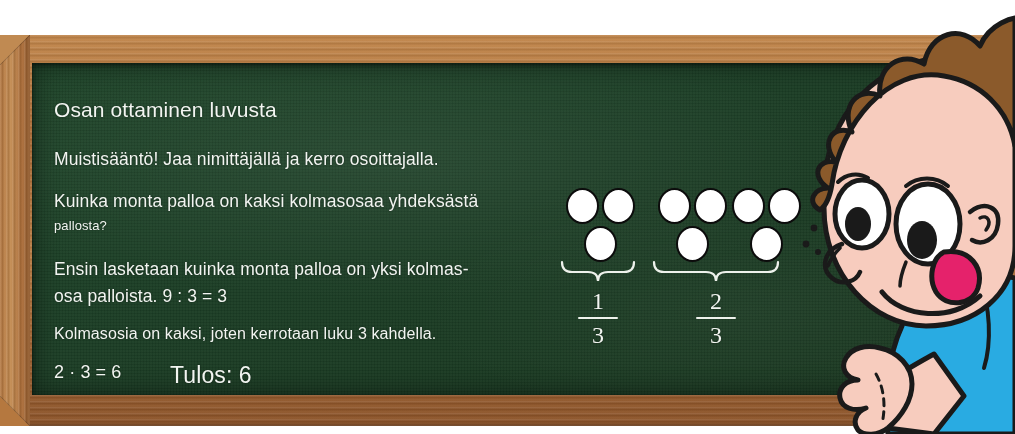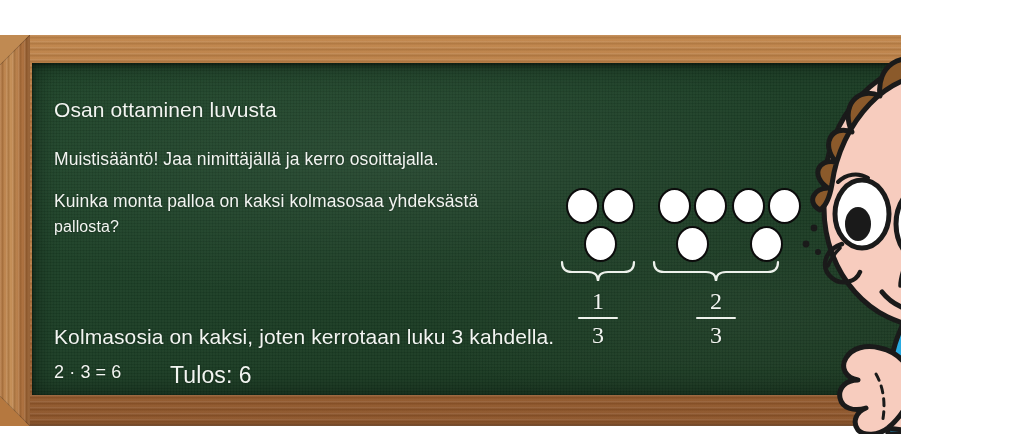--- a/index.html
+++ b/index.html
@@ -1,17 +1,17 @@
 <!DOCTYPE html>
 <html><head>
 <meta charset="utf-8">
 <style>
   html,body{margin:0;padding:0;background:#ffffff;}
   body{width:1015px;height:434px;overflow:hidden;font-family:"Liberation Sans",sans-serif;}
-  #stage{position:relative;width:901px;height:434px;background:#ffffff;overflow:hidden;}
+  #stage{position:relative;width:1015px;height:434px;background:#ffffff;overflow:hidden;}
 
   
   #board-frame{
     position:absolute;left:0;top:35px;width:1015px;height:391px;
     background:
       repeating-linear-gradient(180deg,
         rgba(255,255,255,.10) 0px, rgba(255,255,255,.10) 1px,
         rgba(0,0,0,.07) 2px, rgba(0,0,0,.07) 3px,
         rgba(255,255,255,.04) 4px, rgba(255,255,255,.04) 6px),
       linear-gradient(180deg,#c0854a 0%,#a96a36 28%,#b77c44 55%,#9c6030 80%,#8a5228 100%);
@@ -54,24 +54,24 @@
       linear-gradient(160deg,#1e4429 0%,#1b3d25 45%,#18361f 100%);
     box-shadow:inset 0 0 26px rgba(0,0,0,.45), inset 0 2px 5px rgba(0,0,0,.55);
   }
 
   
   .bd-text{position:absolute;color:#f2f5f1;font-family:"Liberation Sans",sans-serif;
     text-shadow:0 0 2px rgba(0,0,0,.45);white-space:pre;letter-spacing:.1px;}
   #lesson-title{left:54px;top:98px;font-size:21px;font-weight:400;}
   #rule-line{left:54px;top:149px;font-size:17.5px;}
   #q-line1{left:54px;top:191px;font-size:17.5px;}
-  #q-line2{left:54px;top:218px;font-size:16px;}
+  #q-line2{left:54px;top:218px;font-size:13px;}
   #s1-line1{left:54px;top:259px;font-size:17.5px;}
   #s1-line2{left:54px;top:286px;font-size:17.5px;}
-  #s2-line{left:54px;top:325px;font-size:21px;}
+  #s2-line{left:54px;top:325px;font-size:16px;}
   #result-expr{left:54px;top:362px;font-size:18px;}
   #result-label{left:170px;top:362px;font-size:23px;}
 
   
   #diagram{position:absolute;left:548px;top:180px;width:270px;height:190px;}
   .ball{position:absolute;width:33px;height:36px;border-radius:50%;
     background:#ffffff;border:2px solid #0c0c0c;box-sizing:border-box;}
   .brace-svg{position:absolute;left:0;top:0;overflow:visible;}
   .frac{position:absolute;text-align:center;color:#f2f5f1;
     font-family:"Liberation Serif",serif;text-shadow:0 0 2px rgba(0,0,0,.45);}
@@ -92,20 +92,22 @@
   <div id="frame-rail-right"></div>
   <div id="miter-tl"></div>
   <div id="miter-bl"></div>
 
   <div id="chalkboard"></div>
 
   <div class="bd-text" id="lesson-title">Osan ottaminen luvusta</div>
   <div class="bd-text" id="rule-line">Muistisääntö! Jaa nimittäjällä ja kerro osoittajalla.</div>
   <div class="bd-text" id="q-line1">Kuinka monta palloa on kaksi kolmasosaa yhdeksästä</div>
   <div class="bd-text" id="q-line2">pallosta?</div>
+  <div class="bd-text" id="s1-line1">Ensin lasketaan kuinka monta palloa on yksi kolmas-</div>
+  <div class="bd-text" id="s1-line2">osa palloista. 9 : 3 = 3</div>
   <div class="bd-text" id="s2-line">Kolmasosia on kaksi, joten kerrotaan luku 3 kahdella.</div>
   <div class="bd-text" id="result-expr">2 · 3 = 6</div>
   <div class="bd-text" id="result-label">Tulos: 6</div>
 
   <div id="diagram">
 
     <div>
       <div class="ball" style="left:18px;  top:8px;"></div>
       <div class="ball" style="left:54px;  top:8px;"></div>
       <div class="ball" style="left:36px;  top:46px;"></div>

